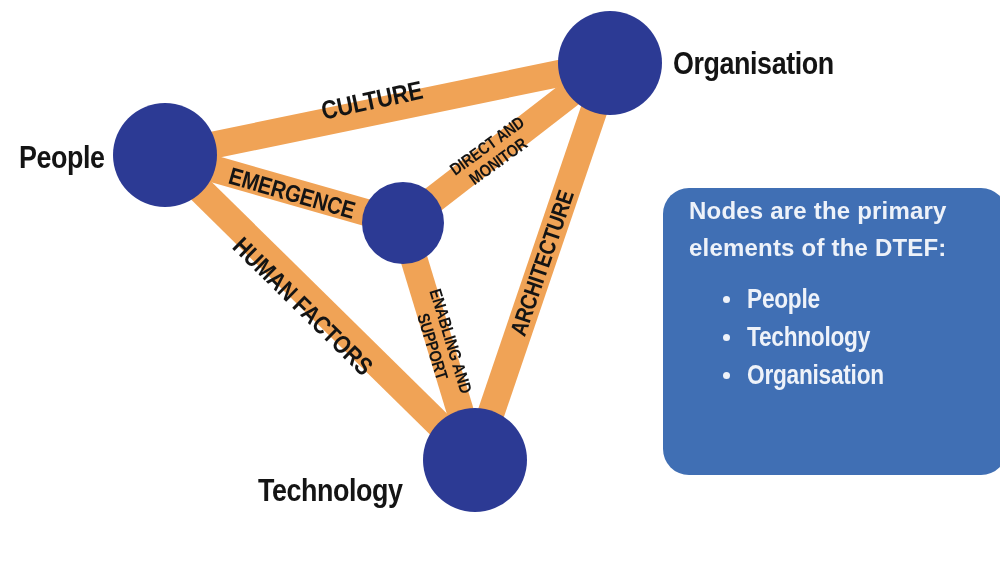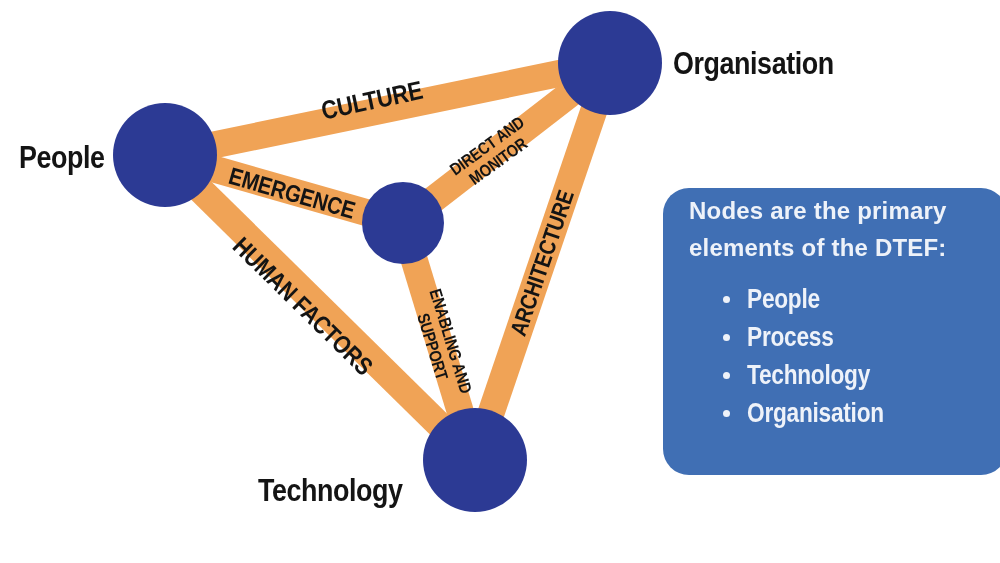--- a/index.html
+++ b/index.html
@@ -138,24 +138,20 @@
   <div class="info-box">
     <div class="info-heading">Nodes are the primary
 elements of the DTEF:</div>
     <ul class="info-list">
       <li>
         <span class="bullet-dot"></span>
         <span class="item-label">People</span>
       </li>
       <li>
         <span class="bullet-dot"></span>
-        <span class="item-label">Process</span>
-      </li>
-      <li>
-        <span class="bullet-dot"></span>
         <span class="item-label">Technology</span>
       </li>
       <li>
         <span class="bullet-dot"></span>
         <span class="item-label">Organisation</span>
       </li>
     </ul>
   </div>
 
 </div>

